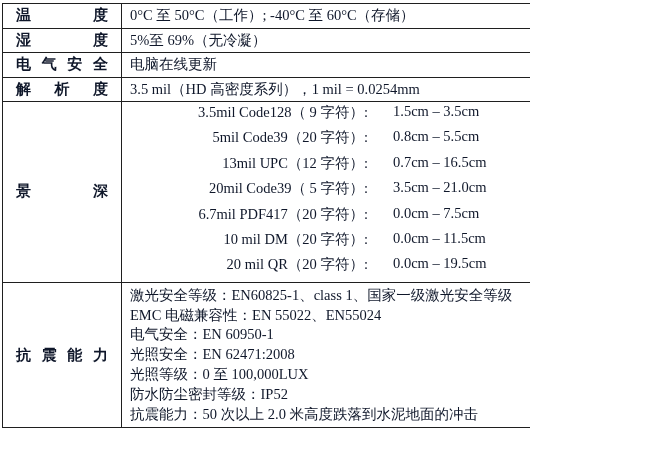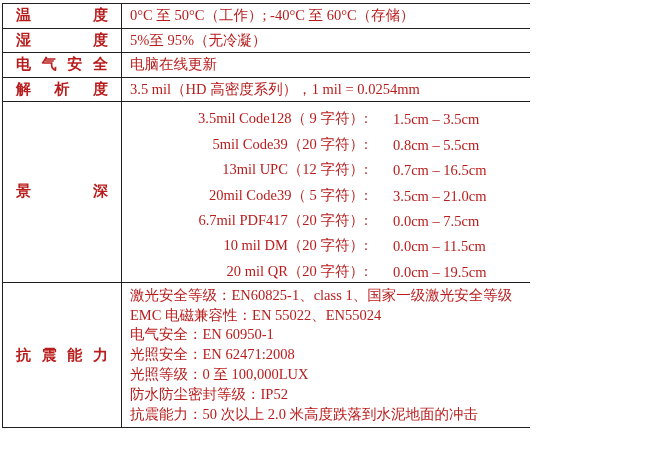--- a/index.html
+++ b/index.html
@@ -1,21 +1,21 @@
 <!DOCTYPE html>
 <html><head>
 <meta charset="utf-8">
 <style>
   html, body { margin: 0; padding: 0; background: #ffffff; }
   .page {
     position: relative;
     width: 530px;
     height: 457px;
     background: #ffffff;
-    color: #b91c1c;
+    color: #0f172a;
     font-family: "Liberation Serif", "DejaVu Serif", serif;
     overflow: hidden;
   }
   table.spec {
     position: absolute;
     left: 2px;
     top: 3px;
     width: 653px;
     border-collapse: collapse;
     table-layout: fixed;
@@ -37,21 +37,21 @@
   }
   td.val {
     font-size: 14.5px;
     padding: 2px 6px 2px 8px;
     white-space: nowrap;
   }
   tr.row-simple { height: 24.5px; }
   td.val-dof { padding: 1px 0; }
   .dof-line {
     display: flex;
-    align-items: flex-end;
+    align-items: flex-start;
     height: 25.4px;
     font-size: 14.5px;
     white-space: nowrap;
   }
   .dof-name {
     display: inline-block;
     width: 246px;
     text-align: right;
   }
   .dof-range { padding-left: 25px; }
@@ -69,21 +69,21 @@
   <table class="spec">
 
     <tbody>
         <tr class="row-simple">
       <td class="lbl">温度</td>
       <td class="val">0°C 至 50°C（工作）; -40°C 至 60°C（存储）</td>
     </tr>
 
     <tr class="row-simple">
       <td class="lbl">湿度</td>
-      <td class="val">5%至 95%（无冷凝）</td>
+      <td class="val">5%至 69%（无冷凝）</td>
     </tr>
 
 
     <tr class="row-simple">
       <td class="lbl">电气安全</td>
       <td class="val">电脑在线更新</td>
     </tr>
 
     <tr class="row-simple">
       <td class="lbl">解析度</td>

